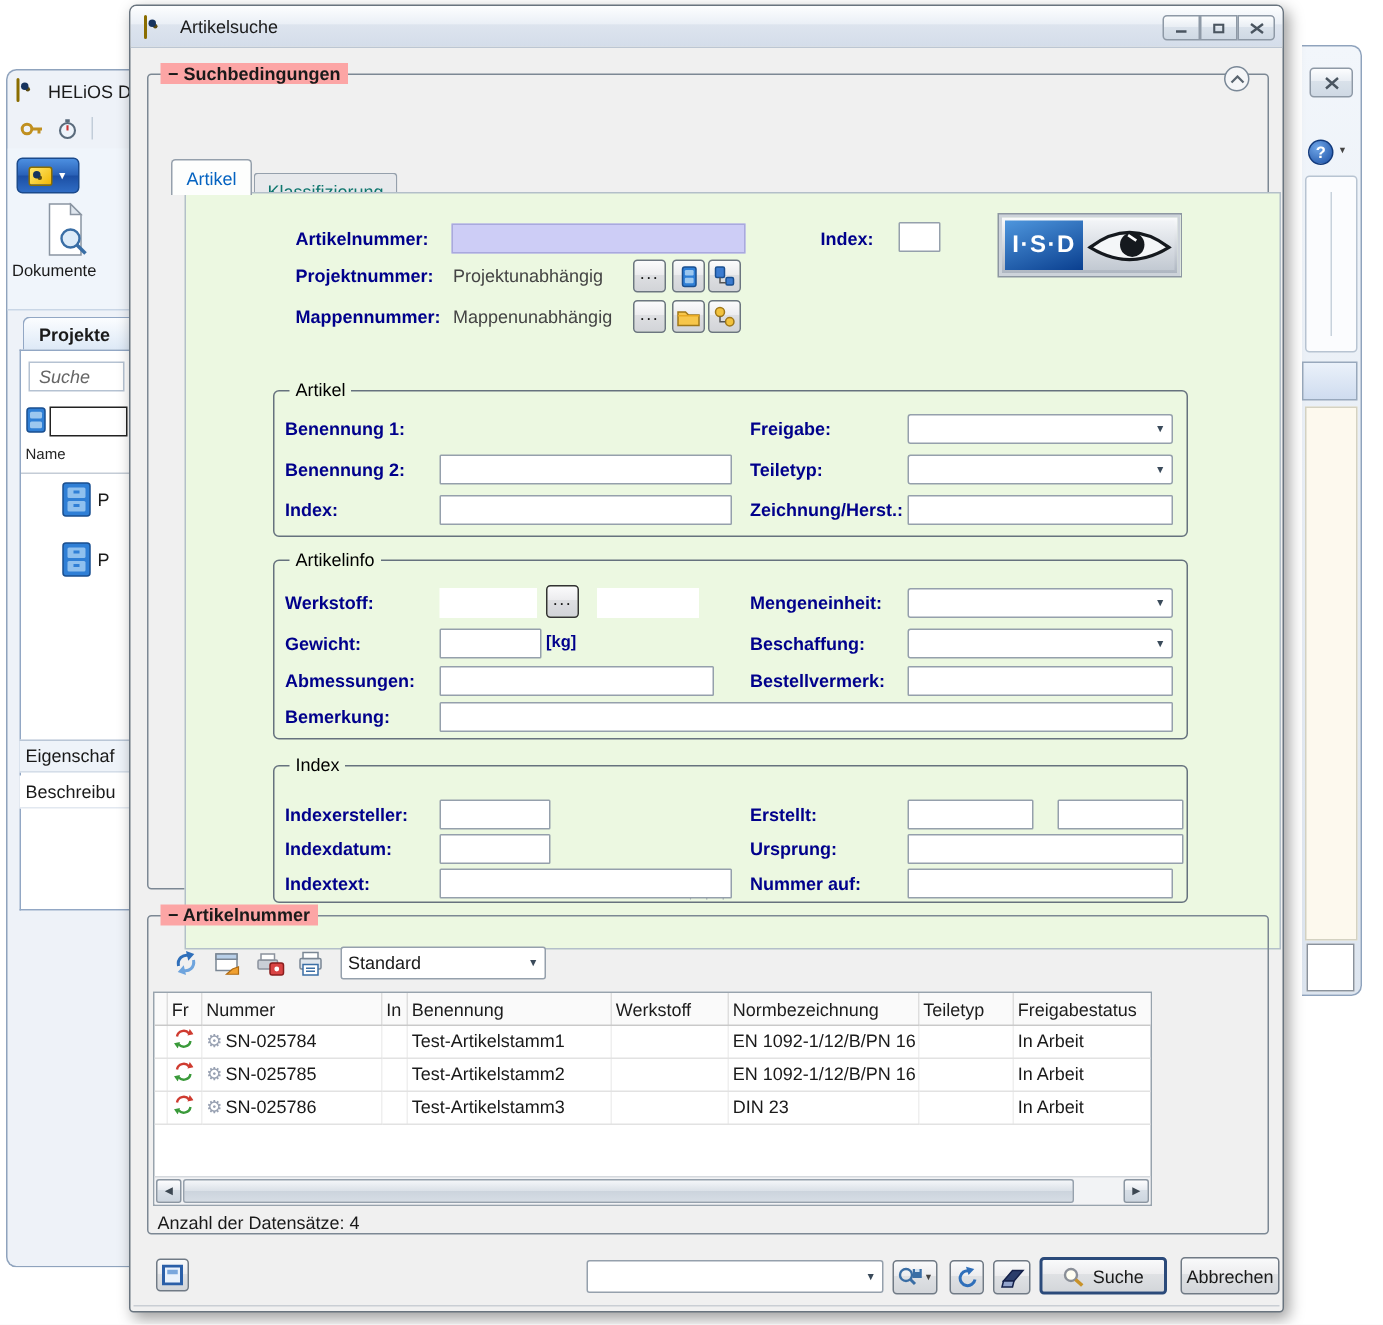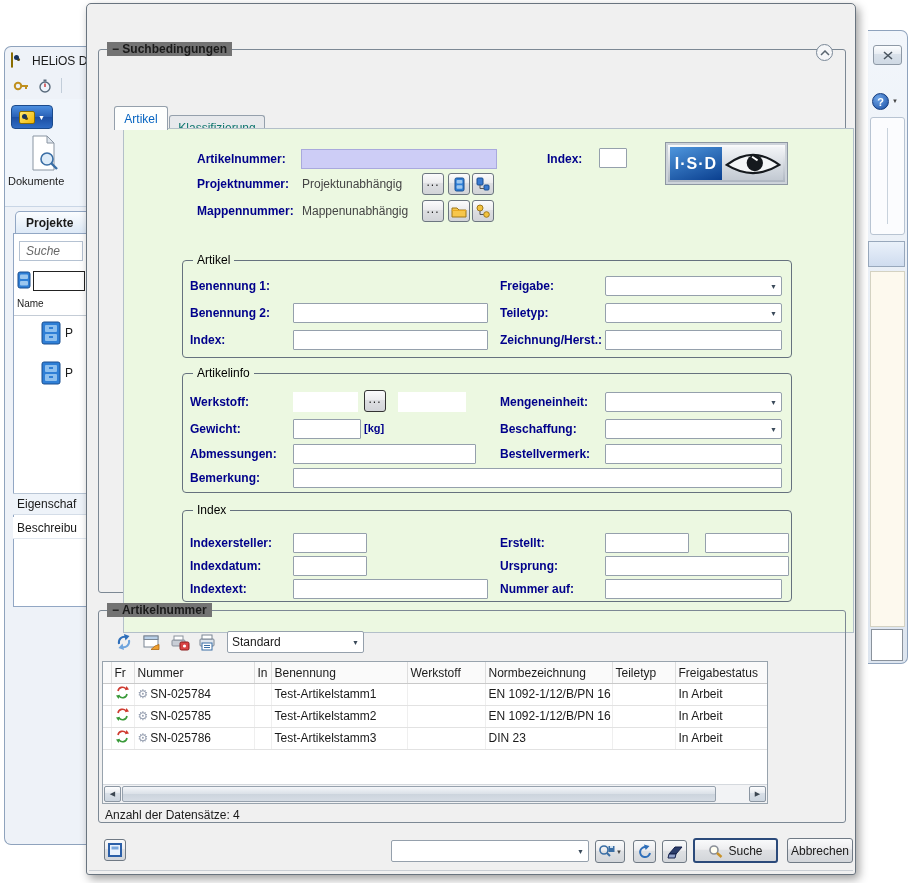--- a/index.html
+++ b/index.html
@@ -35,21 +35,21 @@
   .tb-btn:last-child{border-radius:0 3px 3px 0}
 
   .flbl{color:#00008b;font-weight:bold;white-space:nowrap}
   .txt{background:#fff;border:1px solid #95a0ac;height:20px;border-radius:1px}
   .flat{background:#fff;border:none;height:20px}
   .combo{background:#fff;border:1px solid #95a0ac;height:20px;border-radius:2px;display:flex;align-items:center;justify-content:space-between;padding:0 4px;white-space:nowrap}
   .combo .arr{font-size:7px;color:#3a4a5a;flex:none;margin-left:4px}
   .grp{border:1px solid #66727e;border-radius:4px;position:absolute}
   .grp-title{position:absolute;top:-8px;left:10px;background:#ecf8e1;padding:0 4px;color:#000;white-space:nowrap}
   .outer-grp{border:1px solid #7c8894;border-radius:3px;position:absolute;background:transparent}
-  .outer-grp-title{position:absolute;top:-8px;left:8px;background:#737373;padding:0 5px;font-weight:bold;white-space:nowrap}
+  .outer-grp-title{position:absolute;top:-8px;left:8px;background:#fca5a5;padding:0 5px;font-weight:bold;white-space:nowrap}
   .green{position:absolute;left:24px;top:78px;width:731px;height:505px;background:#ecf8e1;border:1px solid #b3bfc9}
   .tab{position:absolute;height:24px;border:1px solid #95a0ac;border-bottom:none;border-radius:3px 3px 0 0;display:flex;align-items:center;justify-content:center;padding:0 9px}
   .tab.active{background:#fdfefd;color:#0563c1;z-index:2}
   .tab.inactive{background:#e7e9ec;color:#0f766e;top:65px}
   .btn-small{width:22px;height:22px;border:1px solid #6c7680;border-radius:3px;background:linear-gradient(#fbfbfc,#ececee 45%,#dedfe2 46%,#d2d4d8);display:flex;align-items:center;justify-content:center}
   .lav{background:#cdcdf6;border:1px solid #a9a9dd;height:20px}
   .isd-logo{position:absolute;left:542px;top:14px;width:121px;height:41px;border:2px solid #cdd3da;background:linear-gradient(#fafbfc,#aeb6c1);display:flex;padding:2px;box-shadow:0 0 0 1px #8d97a2}
   .isd-left{width:52px;background:linear-gradient(160deg,#4e96dd,#0a3f8f);color:#fff;font-weight:bold;font-size:16px;display:flex;align-items:center;justify-content:center;letter-spacing:1px}
   .isd-right{flex:1;display:flex;align-items:center;justify-content:center;background:linear-gradient(#f2f4f7,#c2c9d2)}
   .gray-val{color:#444}
@@ -150,20 +150,41 @@
   <div class="abs" style="left:2px;top:86px;width:35px;height:118px;background:#fbfcfe;border:1px solid #b8c4d2;border-radius:3px">
     <span class="abs" style="left:16px;top:10px;width:1px;height:96px;background:#c8d2dc"></span>
   </div>
   <div class="abs" style="left:0;top:210px;width:37px;height:26px;background:linear-gradient(#eaf1fa,#cfdcef);border:1px solid #98a8bc"></div>
   <div class="abs" style="left:2px;top:240px;width:35px;height:356px;background:#fdf9ee;border:1px solid #d4d2c2"></div>
   <div class="abs" style="left:3px;top:598px;width:32px;height:32px;background:#fff;border:1px solid #8a929c"></div>
 </div>
 
 <div id="dialog" class="abs">
 
+  <div class="titlebar">
+    <span class="abs helios-ico" style="left:9px;top:7px"></span>
+    <span class="abs" style="left:33px;top:7px">Artikelsuche</span>
+    <div class="abs" style="left:688px;top:6px;display:flex">
+      <div class="tb-btn">
+          <svg width="9" height="8">
+            <line x1="1" y1="6" x2="8" y2="6" stroke="#4a5560" stroke-width="1.8"></line>
+          </svg>
+        </div>
+      <div class="tb-btn">
+          <svg width="9" height="8">
+            <rect x="1.5" y="1.5" width="6" height="5" fill="none" stroke="#4a5560" stroke-width="1.4"></rect>
+          </svg>
+        </div>
+      <div class="tb-btn">
+          <svg width="10" height="8">
+            <path d="M1 1 L9 7 M9 1 L1 7" stroke="#4a5560" stroke-width="1.6" fill="none"></path>
+          </svg>
+        </div>
+    </div>
+  </div>
 
   <div class="outer-grp" style="left:11px;top:45px;width:748px;height:544px">
     <span class="outer-grp-title">
       <span>−</span>
       <span>Suchbedingungen</span>
     </span>
     <span class="abs" style="right:12px;top:-6px;width:17px;height:17px;border:1px solid #7a8897;border-radius:50%;background:#f5f6f8;display:flex;align-items:center;justify-content:center">
       <svg width="10" height="6">
           <path d="M1 5 L5 1 L9 5" fill="none" stroke="#5a6570" stroke-width="1.5"></path>
         </svg>

